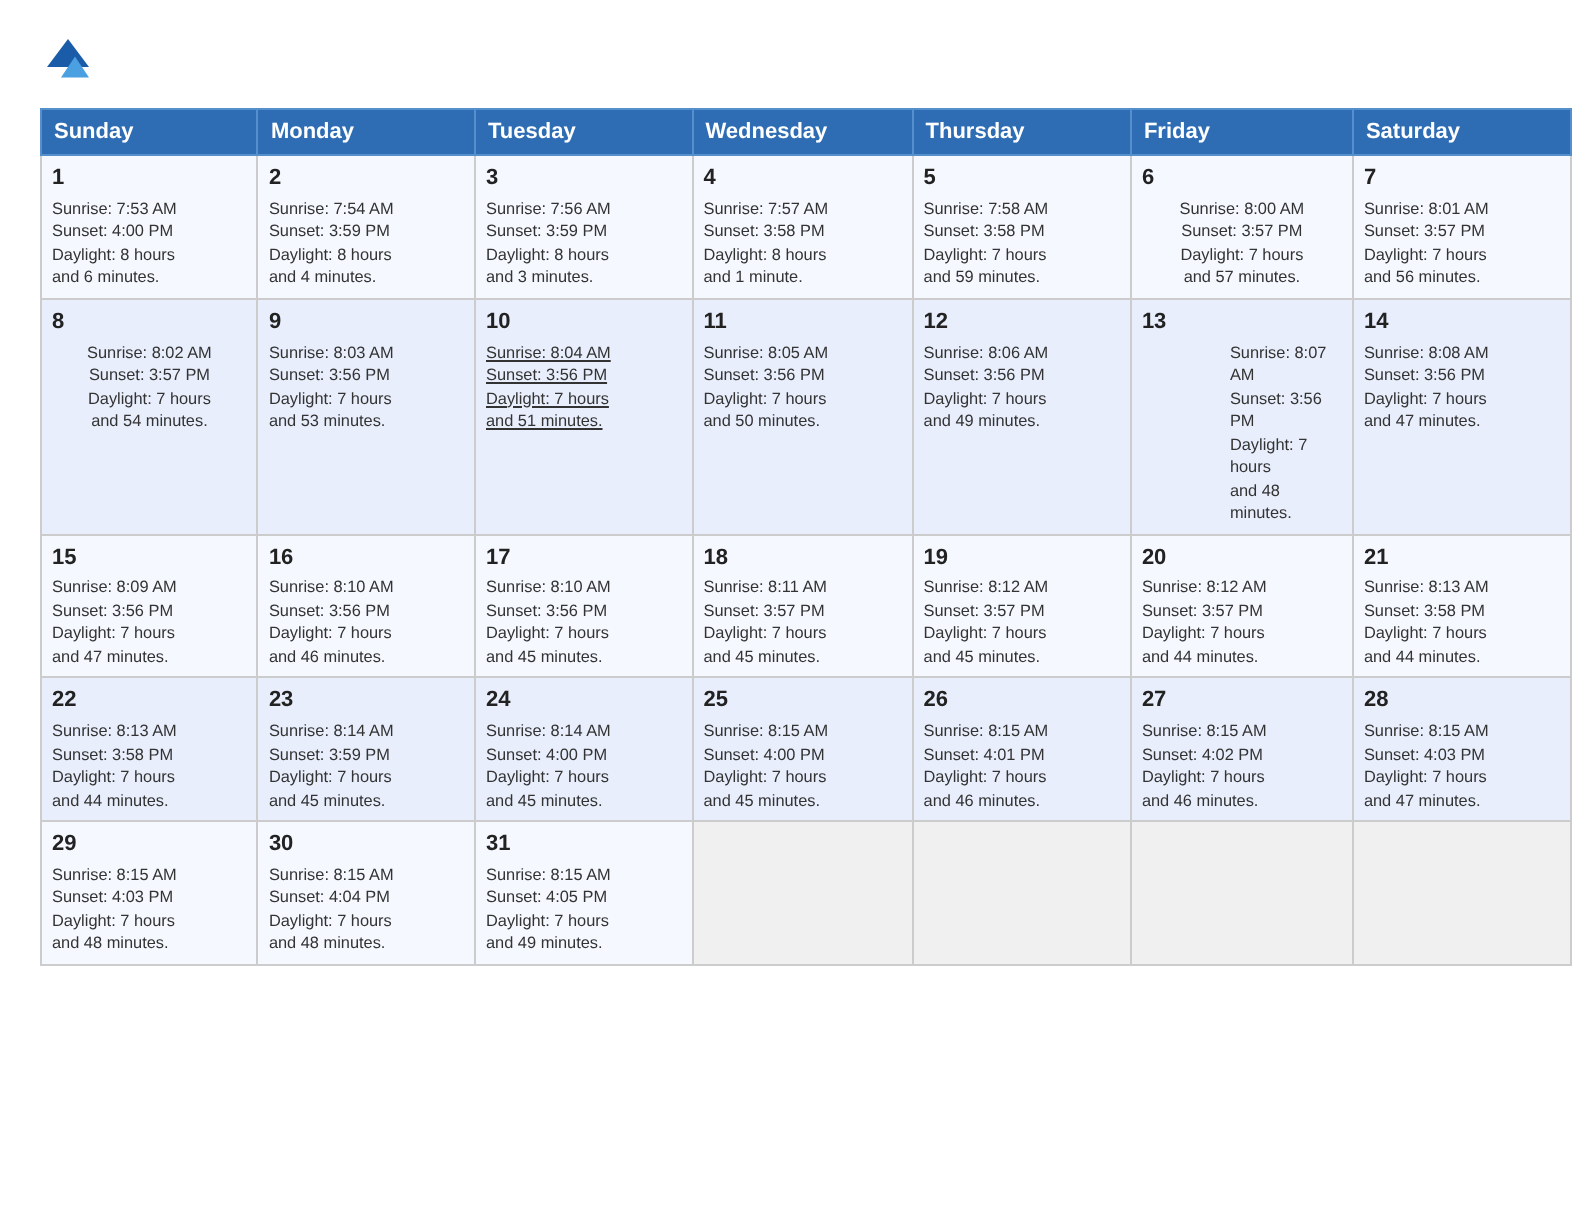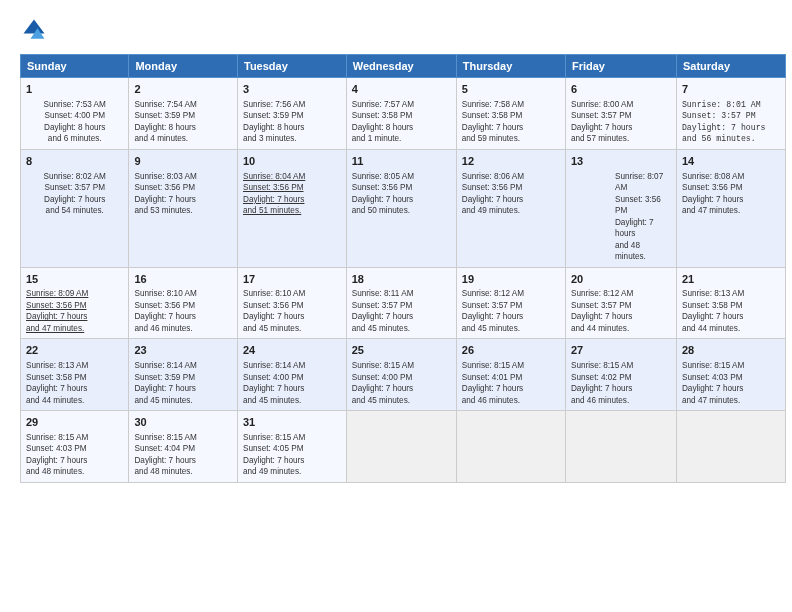--- a/index.html
+++ b/index.html
@@ -125,21 +125,21 @@
           <th>Wednesday</th>
           <th>Thursday</th>
           <th>Friday</th>
           <th>Saturday</th>
         </tr>
     </thead>
     <tbody id="calendar-body">
     <tr>
           <td>
             <span class="day-num">1</span>
-            <div class="day-info" style="white-space: pre-line; text-align: center;">Sunrise: 7:53 AM
+            <div class="day-info" style="white-space: pre-line;">Sunrise: 7:53 AM
 Sunset: 4:00 PM
 Daylight: 8 hours
 and 6 minutes.</div>
           </td>
           <td>
             <span class="day-num">2</span>
             <div class="day-info" style="white-space: pre-line;">Sunrise: 7:54 AM
 Sunset: 3:59 PM
 Daylight: 8 hours
 and 4 minutes.</div>
@@ -160,28 +160,28 @@
           </td>
           <td>
             <span class="day-num">5</span>
             <div class="day-info" style="white-space: pre-line;">Sunrise: 7:58 AM
 Sunset: 3:58 PM
 Daylight: 7 hours
 and 59 minutes.</div>
           </td>
           <td>
             <span class="day-num">6</span>
-            <div class="day-info" style="white-space: pre-line;">Sunrise: 8:00 AM
+            <div class="day-info" style="white-space: pre-line; text-align: center;">Sunrise: 8:00 AM
 Sunset: 3:57 PM
 Daylight: 7 hours
 and 57 minutes.</div>
           </td>
           <td>
             <span class="day-num">7</span>
-            <div class="day-info" style="white-space: pre-line; font-family: Liberation Mono, monospace;">Sunrise: 8:01 AM
+            <div class="day-info" style="white-space: pre-line;">Sunrise: 8:01 AM
 Sunset: 3:57 PM
 Daylight: 7 hours
 and 56 minutes.</div>
           </td>
         </tr>
         <tr>
           <td>
             <span class="day-num">8</span>
             <div class="day-info" style="white-space: pre-line; text-align: center;">Sunrise: 8:02 AM
 Sunset: 3:57 PM
@@ -227,21 +227,21 @@
             <span class="day-num">14</span>
             <div class="day-info" style="white-space: pre-line;">Sunrise: 8:08 AM
 Sunset: 3:56 PM
 Daylight: 7 hours
 and 47 minutes.</div>
           </td>
         </tr>
         <tr>
           <td>
             <span class="day-num">15</span>
-            <div class="day-info" style="white-space: pre-line; text-decoration: underline;">Sunrise: 8:09 AM
+            <div class="day-info" style="white-space: pre-line;">Sunrise: 8:09 AM
 Sunset: 3:56 PM
 Daylight: 7 hours
 and 47 minutes.</div>
           </td>
           <td>
             <span class="day-num">16</span>
             <div class="day-info" style="white-space: pre-line;">Sunrise: 8:10 AM
 Sunset: 3:56 PM
 Daylight: 7 hours
 and 46 minutes.</div>

